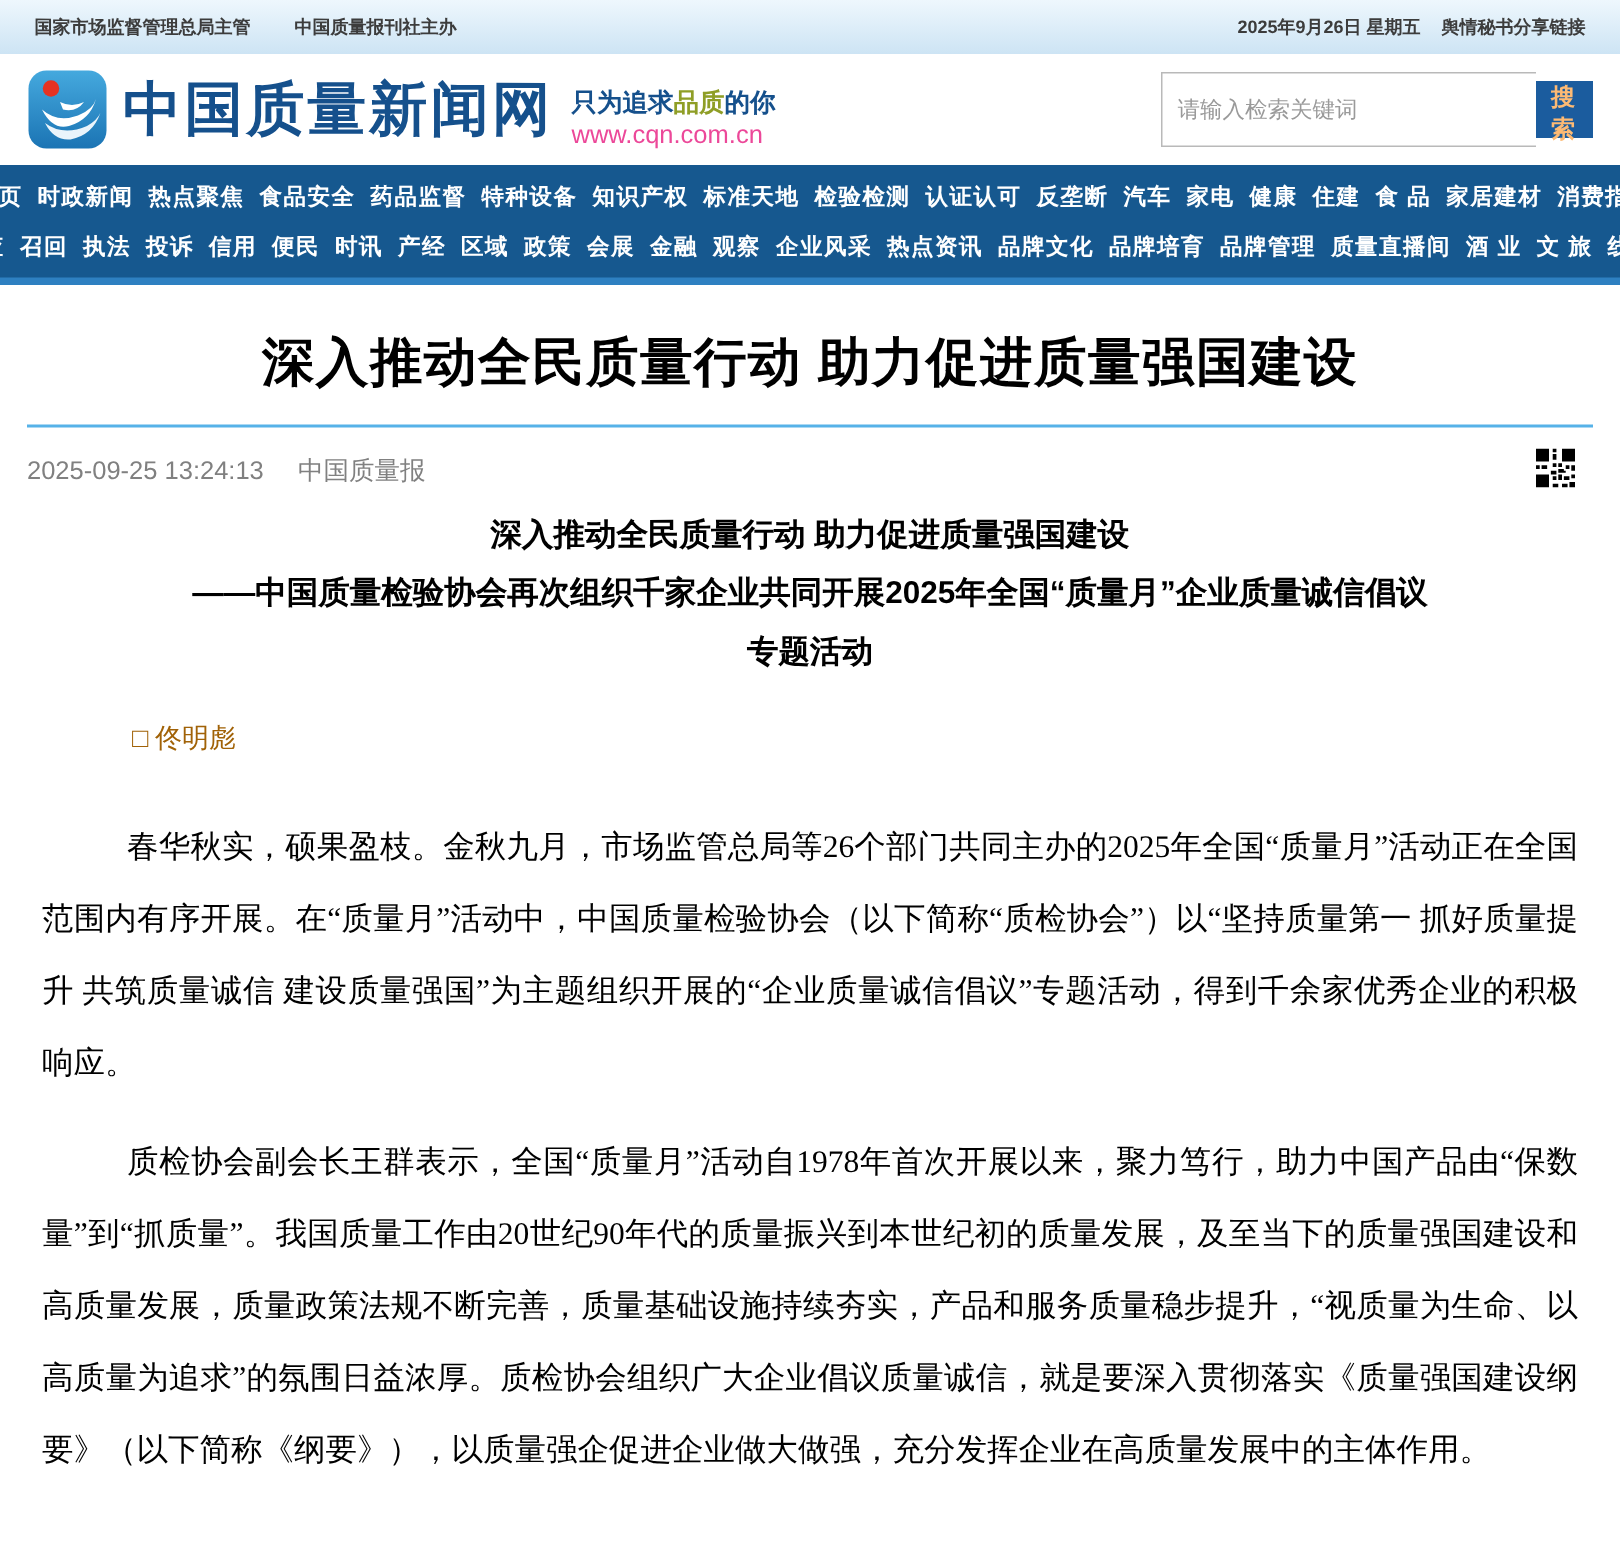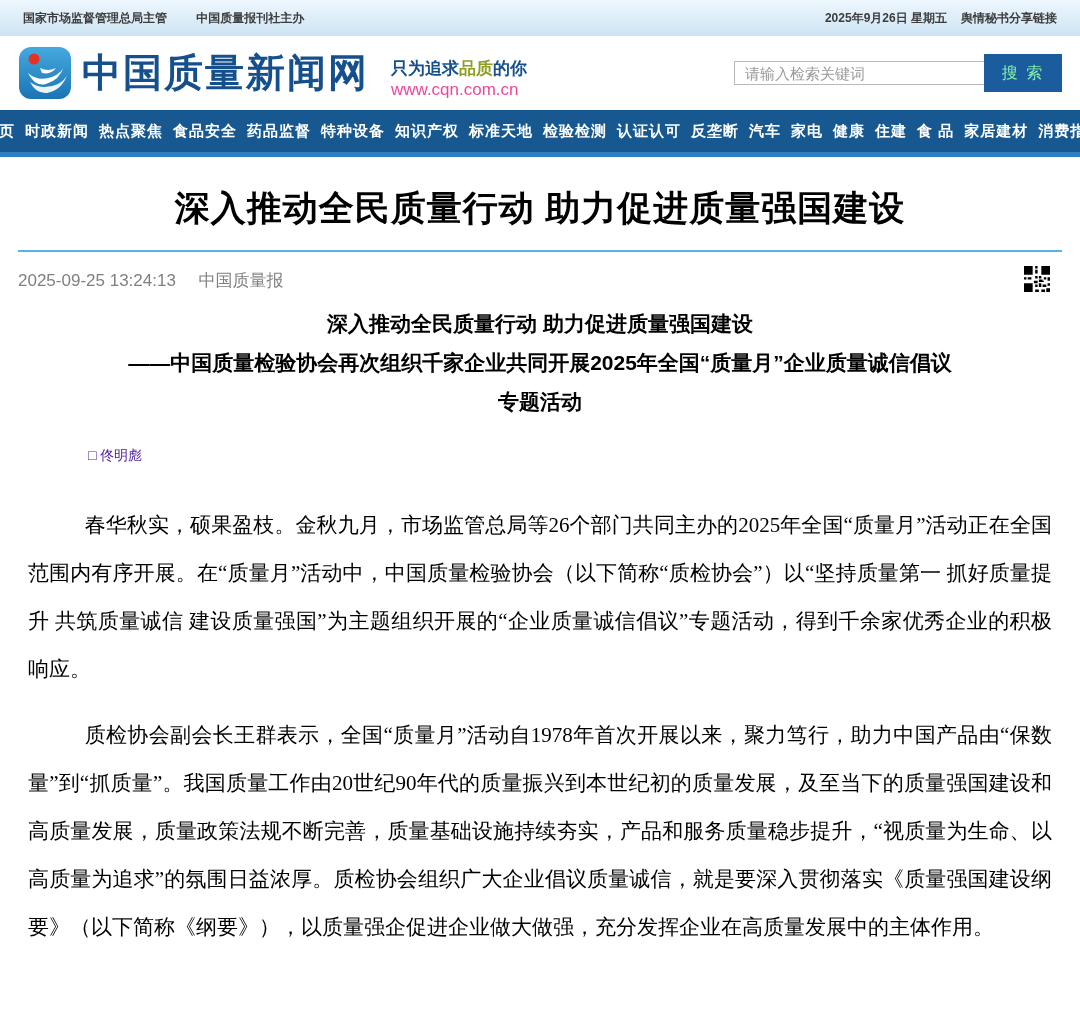--- a/index.html
+++ b/index.html
@@ -38,48 +38,48 @@
   .logo-wrap { display: flex; align-items: flex-end; cursor: pointer; }
   .logo-icon { width: 54px; height: 54px; flex: 0 0 auto; }
   .site-name {
     font-size: 39px;
     font-weight: bold;
     color: var(--brand_blue, #15508c);
     margin-left: 10px;
     letter-spacing: 2px;
     font-family: "Liberation Sans", sans-serif;
   }
-  .slogan-block { margin-left: 22px; line-height: 1.25; }
+  .slogan-block { margin-left: 12px; line-height: 1.25; }
   .slogan {
     font-size: 17px;
     font-weight: bold;
     color: var(--brand_blue, #15508c);
     font-family: "Liberation Serif", serif;
   }
   .slogan .hl { color: var(--slogan_green, #8f9e26); }
   .website { font-size: 17px; color: #ec4899; font-family: "Liberation Sans", sans-serif; }
 
   .search-area { margin-left: auto; display: flex; align-items: center; }
   .search-input {
-    width: 250px; height: 24px;
+    width: 250px; height: 50px;
     border: 1px solid #b9b9b9;
     border-right: none;
     padding: 0 10px;
     font-size: 15px;
     color: #333;
     outline: none;
   }
   .search-input::placeholder { color: #9a9a9a; }
   .search-btn {
-    width: 78px; height: 38px;
+    width: 38px; height: 38px;
     background: var(--accent_blue, #1b5c9e);
-    color: #86efac;
+    color: #fdba74;
     border: none;
     font-size: 16px;
-    font-weight: normal;
+    font-weight: bold;
     cursor: pointer;
     letter-spacing: 2px;
   }
 
   
   .nav {
     background: var(--nav_bg, #16588f);
     border-bottom: 5px solid var(--nav_border, #2e80c1);
     padding: 5px 0 4px;
   }
@@ -131,24 +131,24 @@
   .subtitle {
     text-align: center;
     font-weight: bold;
     font-size: 21px;
     line-height: 39px;
     color: #000;
     margin: 10px 0 24px;
   }
   .author {
     font-family: "Liberation Serif", "DejaVu Serif", serif;
-    font-size: 14px;
+    font-size: 18px;
     padding-left: 70px;
     margin: 26px 0 36px;
-    color: #4c1d95;
+    color: #a16207;
   }
   .body-text p {
     font-family: "Liberation Serif", "DejaVu Serif", serif;
     font-size: 21px;
     line-height: 48px;
     text-align: justify;
     text-indent: 2.7em;
     color: #000000;
     margin: 0 0 18px;
     padding: 0 10px;
@@ -209,20 +209,44 @@
       <a>认证认可</a>
       <a>反垄断</a>
       <a>汽车</a>
       <a>家电</a>
       <a>健康</a>
       <a>住建</a>
       <a>食 品</a>
       <a>家居建材</a>
       <a>消费指南</a>
     </div>
+  <div class="nav-row">
+      <a>抽查</a>
+      <a>召回</a>
+      <a>执法</a>
+      <a>投诉</a>
+      <a>信用</a>
+      <a>便民</a>
+      <a>时讯</a>
+      <a>产经</a>
+      <a>区域</a>
+      <a>政策</a>
+      <a>会展</a>
+      <a>金融</a>
+      <a>观察</a>
+      <a>企业风采</a>
+      <a>热点资讯</a>
+      <a>品牌文化</a>
+      <a>品牌培育</a>
+      <a>品牌管理</a>
+      <a>质量直播间</a>
+      <a>酒 业</a>
+      <a>文 旅</a>
+      <a>线 缆</a>
+    </div>
 </div>
 
 <div class="article">
   <h1 class="article-title">深入推动全民质量行动 助力促进质量强国建设</h1>
   <div class="title-sep"></div>
 
   <div class="meta">
     <span class="date">2025-09-25 13:24:13</span>
     <span>中国质量报</span>
     <svg class="qr" viewBox="0 0 21 21">

